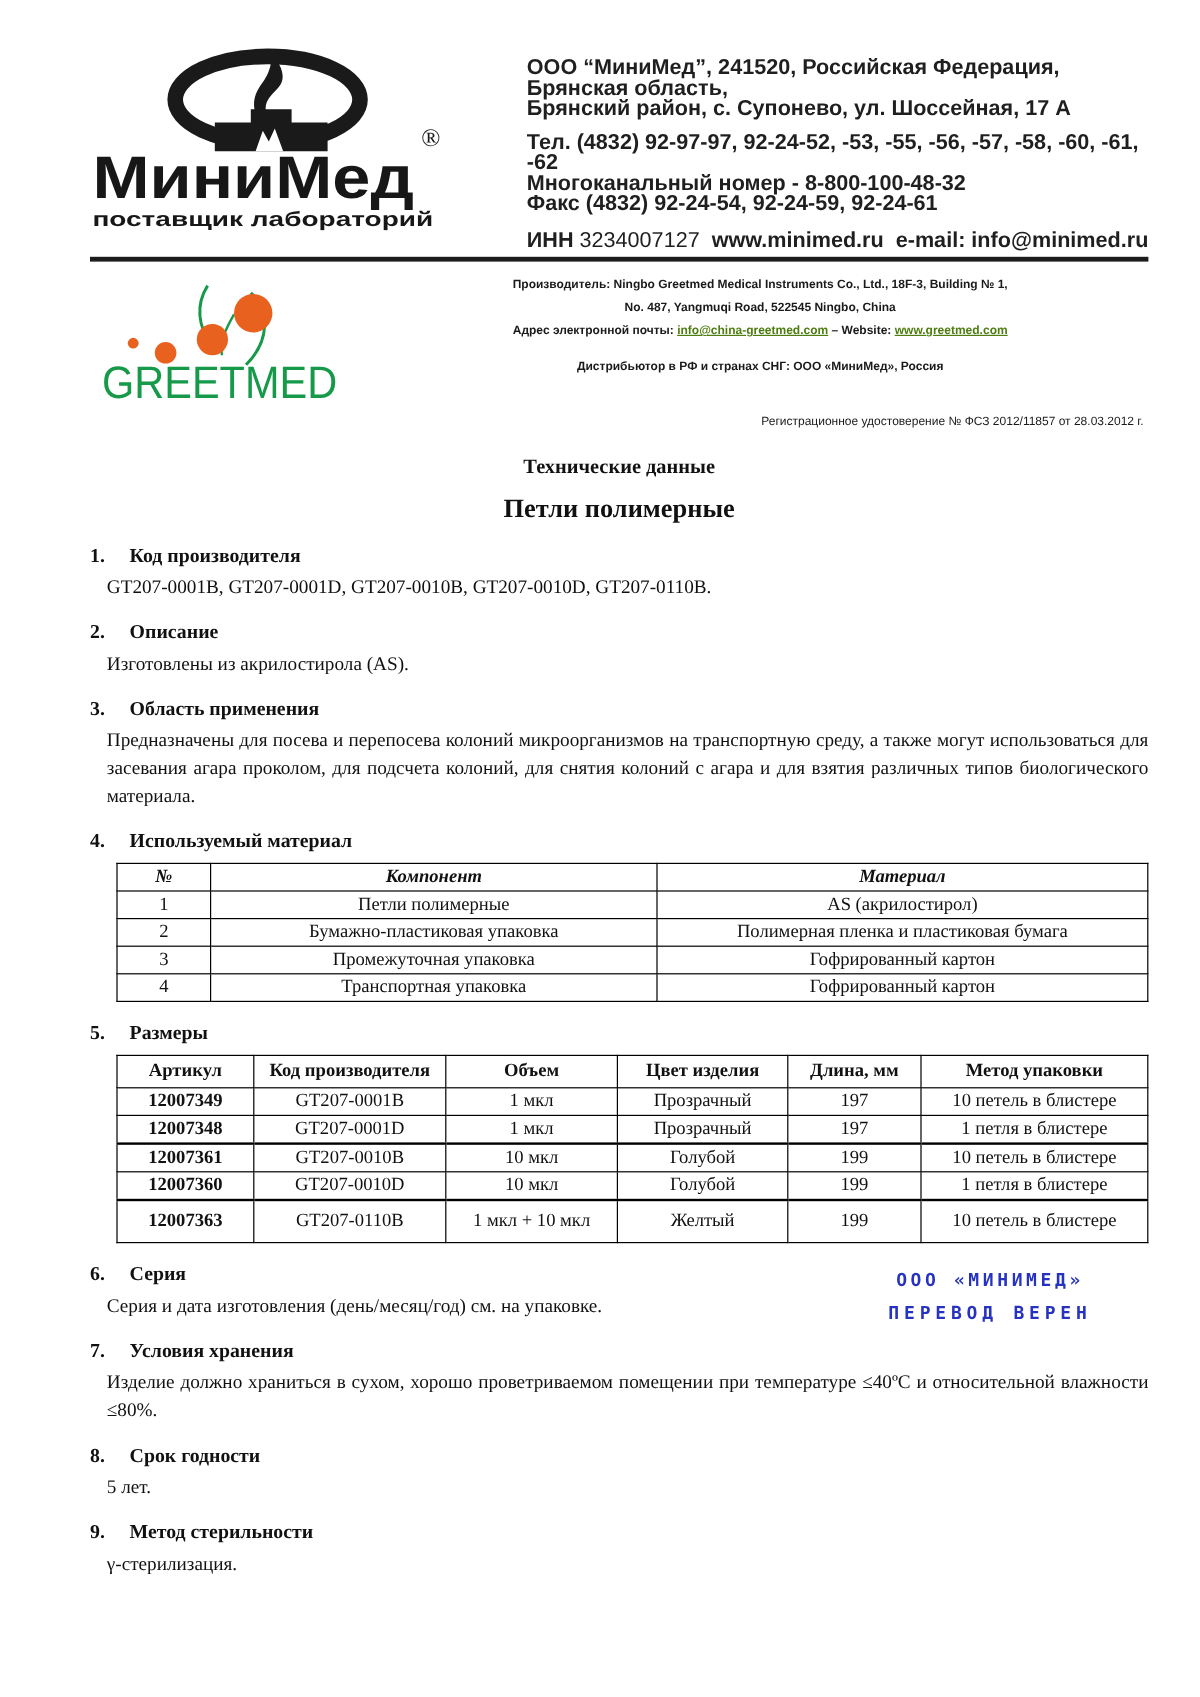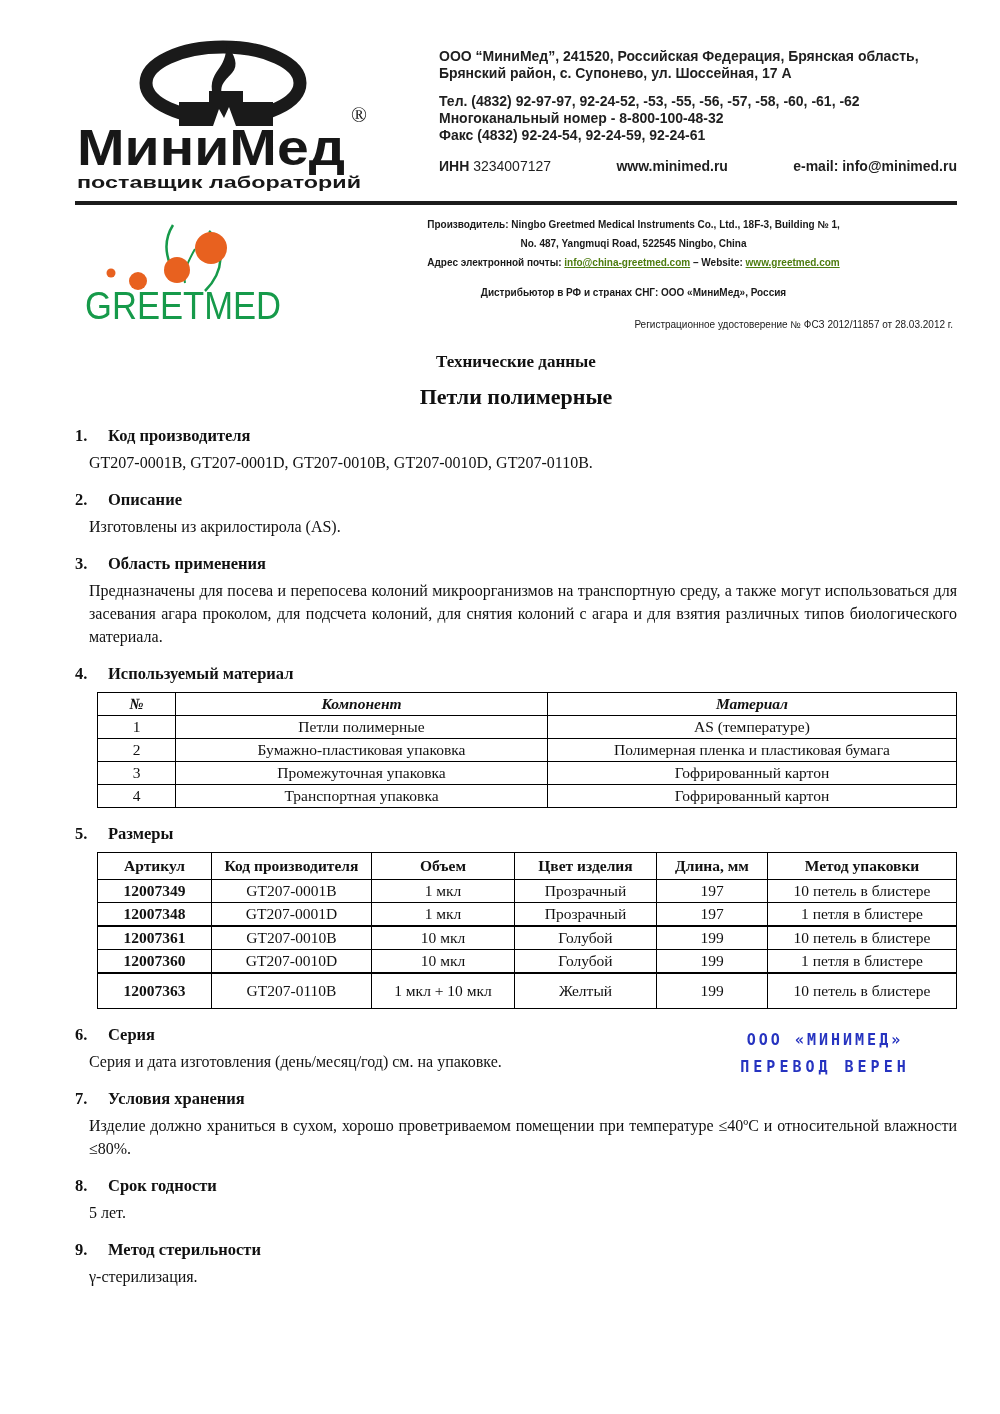--- a/index.html
+++ b/index.html
@@ -9,41 +9,41 @@
     font-family:"Liberation Serif", serif; color:#111;
   }
   .page { padding:40px 43px 0 75px; position:relative; }
 
   
   .top-header { display:flex; align-items:flex-start; }
   .logo-box { width:300px; flex:0 0 300px; }
   .contact-block {
     margin-left:auto; width:518px;
     font-family:"Liberation Sans", sans-serif;
-    font-weight:bold; font-size:14px; line-height:17px; color:#1f1f1f;
+    font-weight:bold; font-size:18px; line-height:17px; color:#1f1f1f;
     padding-top:8px;
   }
   .contact-gap { height:11px; }
   .inn-row { display:flex; justify-content:space-between; margin-top:14px; }
   .inn-value { font-weight:normal; }
 
   .divider { height:4px; background:#1c1c1c; margin-top:5px; }
 
   
   .mfr { display:flex; margin-top:4px; }
   .mfr-logo { flex:0 0 215px; padding:10px 0 0 10px; }
   .mfr-info {
     flex:1; margin-left:20px; padding-top:6px;
     font-family:"Liberation Sans", sans-serif;
     font-weight:bold; font-size:10px; line-height:19px; color:#1a1a1a;
     text-align:center;
   }
   .mfr-link { color:#4d7c0f; text-decoration:underline; }
   .mfr-distributor { margin-top:11px; }
-  .mfr-registration { margin-top:13px; font-weight:normal; text-align:right; padding-right:4px; }
+  .mfr-registration { margin-top:27px; font-weight:normal; text-align:right; padding-right:4px; }
 
   
   .doc-subtitle { text-align:center; font-weight:bold; font-size:17px; margin-top:18px; }
   .doc-title    { text-align:center; font-weight:bold; font-size:22px; margin-top:12px; }
 
   
   .section { margin-top:16px; }
   .sec-head { display:flex; font-weight:bold; font-size:16.5px; }
   .sec-num { width:33px; flex:0 0 33px; }
   .sec-body { margin-left:14px; margin-top:5px; font-size:16px; line-height:23px; }
@@ -182,21 +182,21 @@
         </colgroup>
       <tbody>
           <tr>
         <th>№</th>
         <th>Компонент</th>
         <th>Материал</th>
       </tr>
       <tr>
         <td>1</td>
         <td>Петли полимерные</td>
-        <td>AS (температуре)</td>
+        <td>AS (акрилостирол)</td>
       </tr>
       <tr>
         <td>2</td>
         <td>Бумажно-пластиковая упаковка</td>
         <td>Полимерная пленка и пластиковая бумага</td>
       </tr>
       <tr>
         <td>3</td>
         <td>Промежуточная упаковка</td>
         <td>Гофрированный картон</td>

